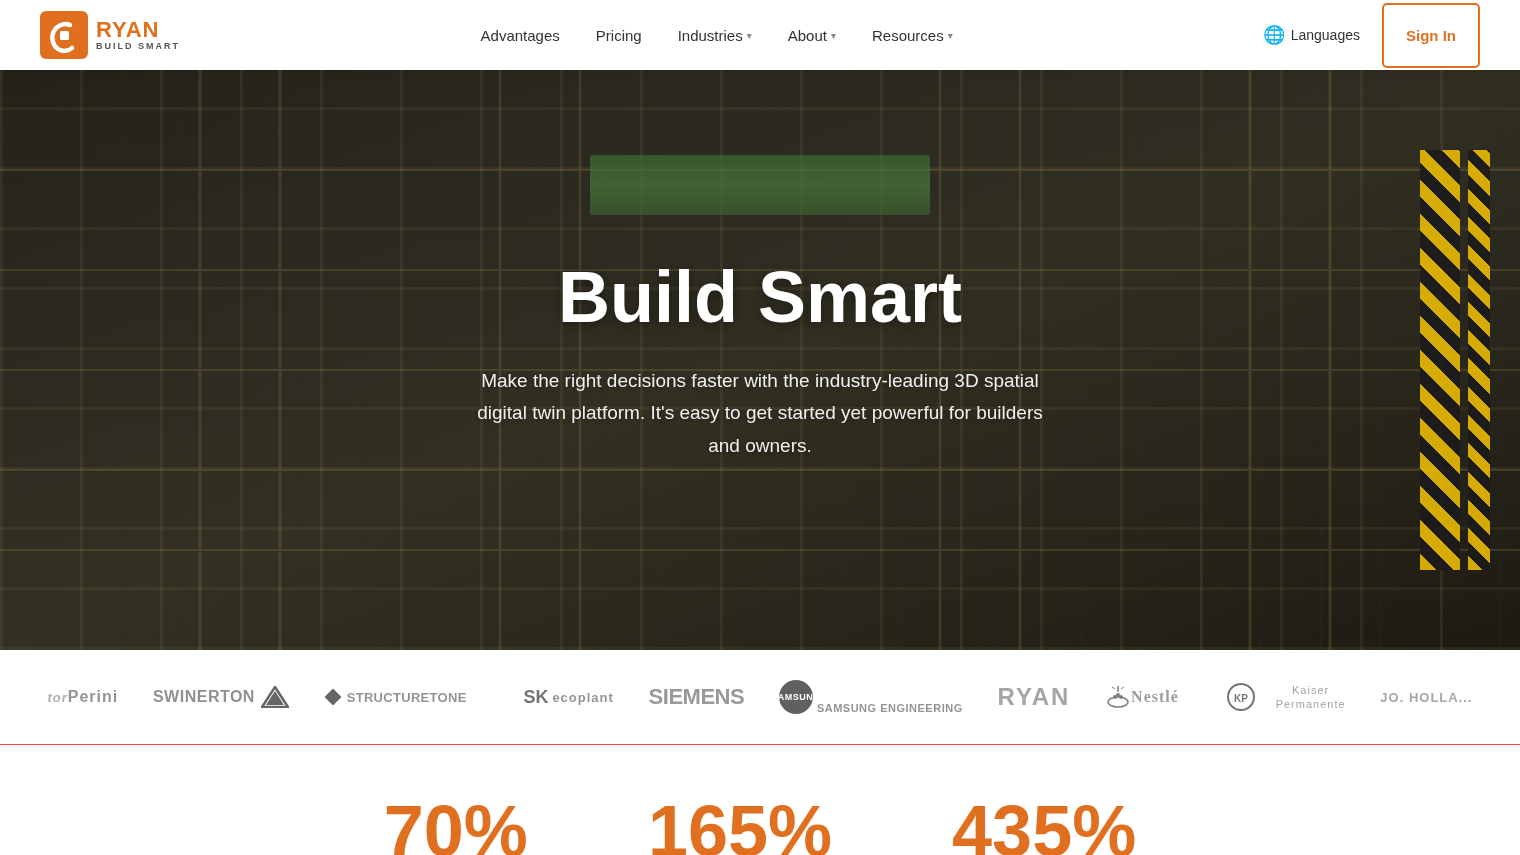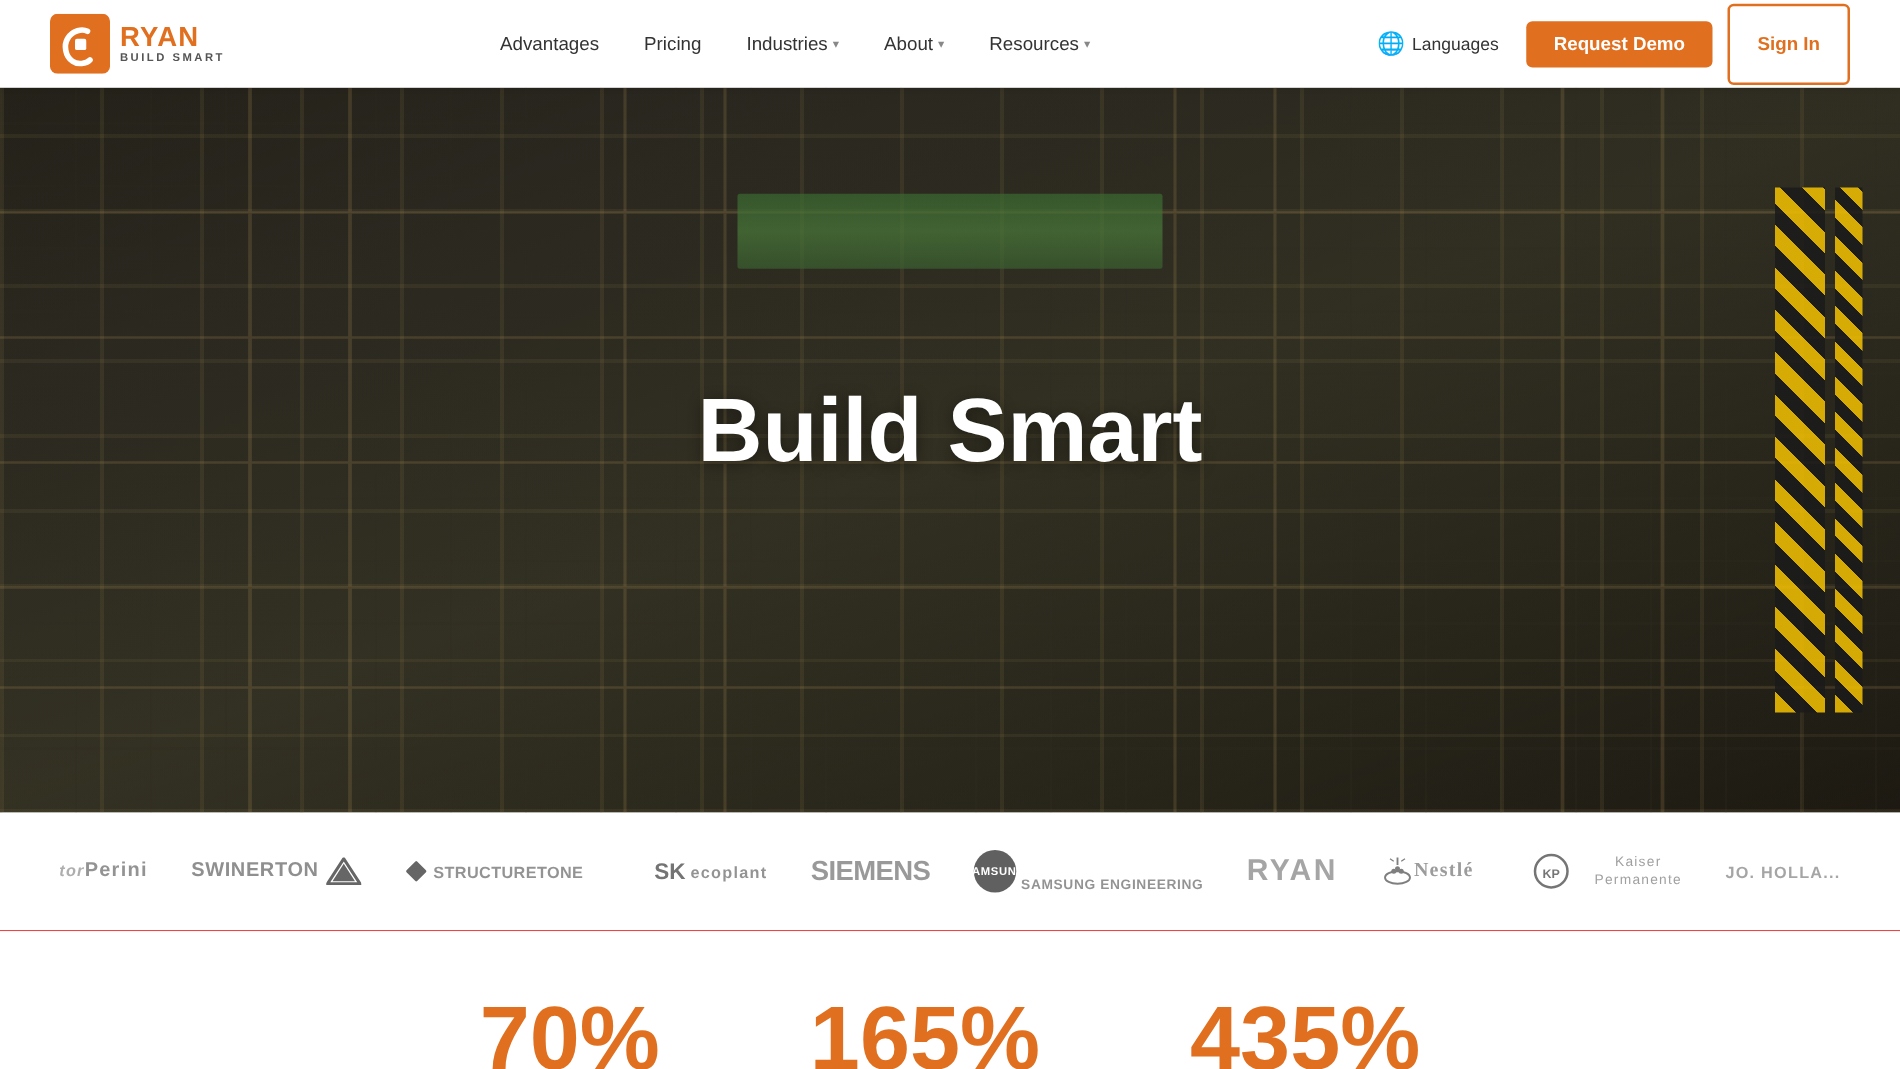--- a/index.html
+++ b/index.html
@@ -229,21 +229,20 @@
       <span>Resources</span>
       <span class="caret">▾</span>
     </a>
   </div>
 
   <div class="nav-actions">
     <button class="lang-btn">
       <span class="globe-icon">🌐</span>
       <span>Languages</span>
     </button>
-    <button class="btn-demo">Request Demo</button>
     <button class="btn-signin">Sign In</button>
   </div>
 </nav>
 
 <section class="hero">
   <div class="hero-bg"></div>
   <div class="hero-scaffold"></div>
 
   <svg style="position:absolute;inset:0;width:100%;height:100%;opacity:0.18;" xmlns="http://www.w3.org/2000/svg">
 
@@ -263,20 +262,21 @@
     <line x1="0" y1="480" x2="1520" y2="480" stroke="#c8a060" stroke-width="2"></line>
   </svg>
 
   <div class="hero-stripe"></div>
   <div class="hero-stripe2"></div>
 
   <div style="position:absolute;top:85px;left:50%;transform:translateX(-50%);width:340px;height:60px;background:linear-gradient(180deg,#3a6a30 0%,#4a7a3a 50%,#3a6030 100%);opacity:0.7;border-radius:2px;"></div>
 
   <div class="hero-content">
     <h1 class="hero-title">Build Smart</h1>
+    <p class="hero-subtitle">Make the right decisions faster with the industry-leading 3D spatial digital twin platform. It's easy to get started yet powerful for builders and owners.</p>
   </div>
 </section>
 
 <div class="logos-strip">
 
   <div class="logo-item">
     <span class="perini-logo logo-text-item">
       <span style="font-style:italic;font-size:13px;color:#666;">tor</span><strong>Perini</strong>
     </span>
   </div>

